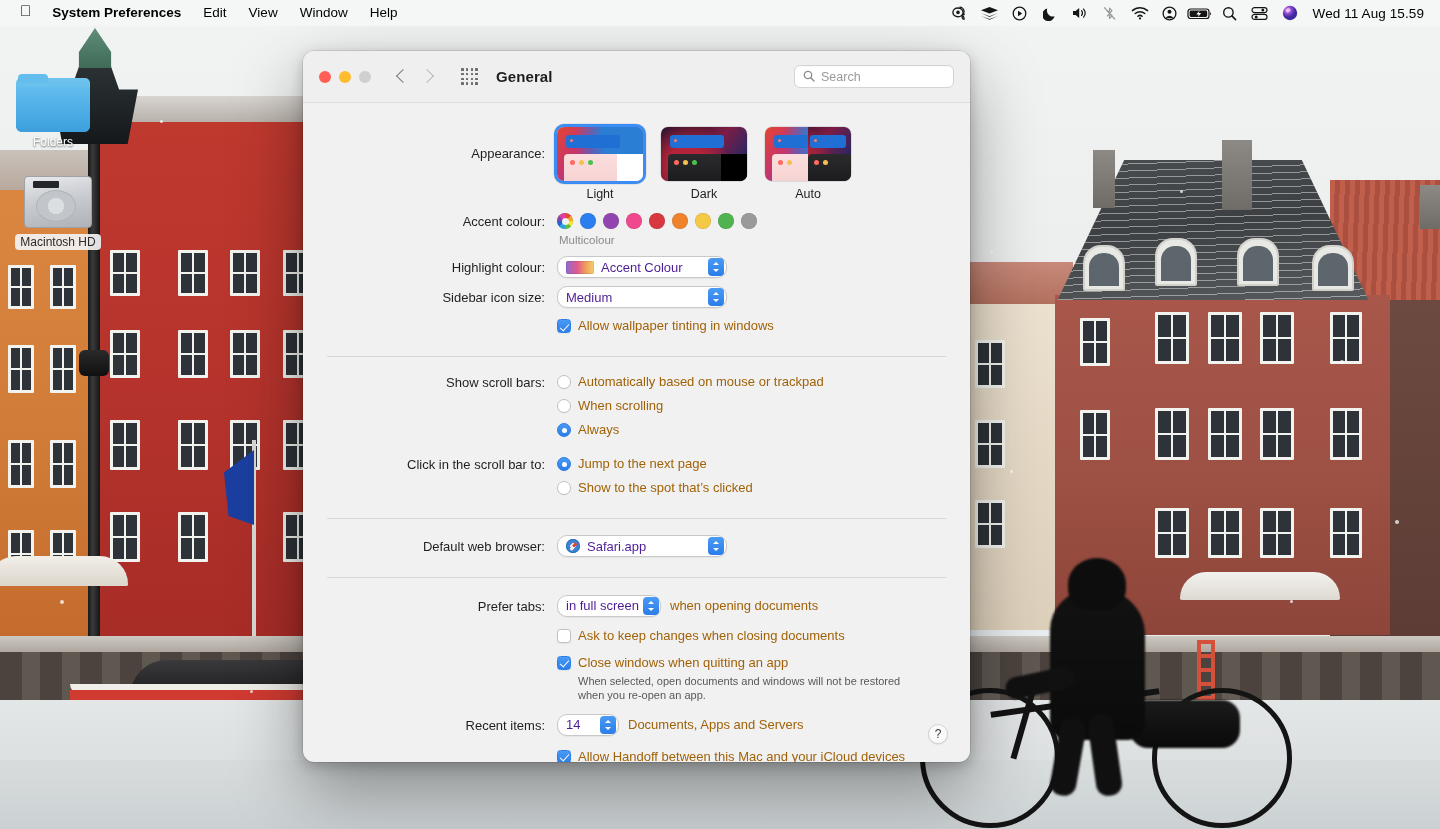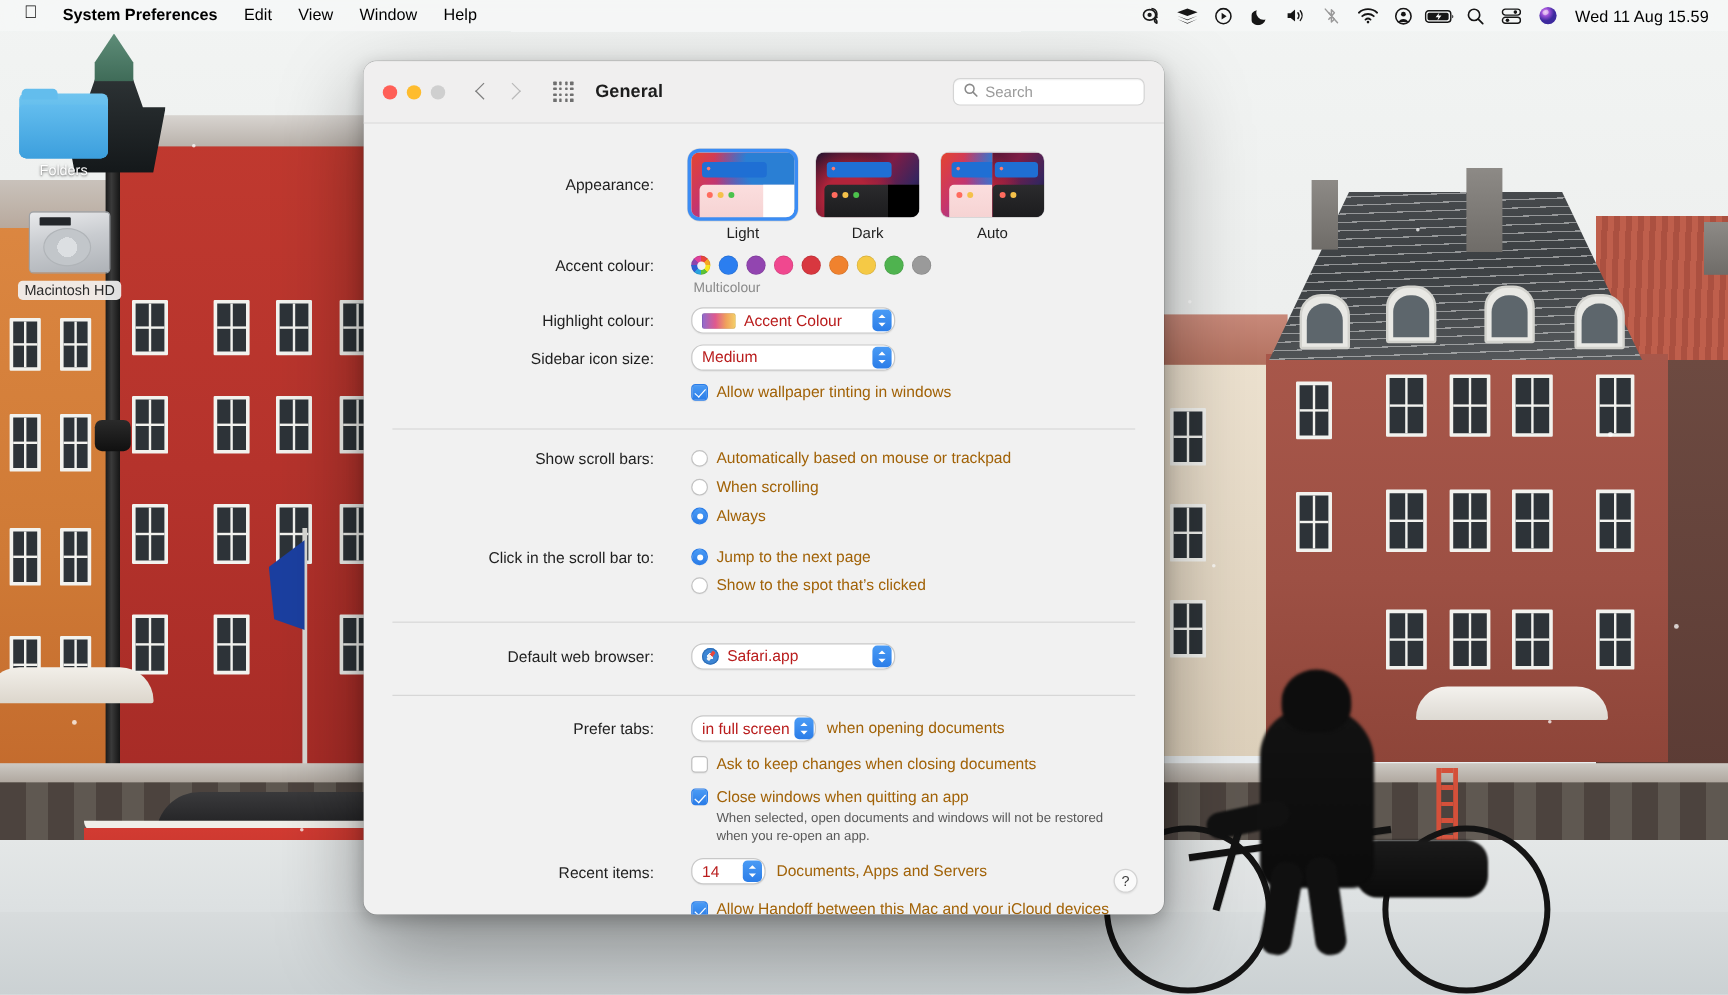--- a/index.html
+++ b/index.html
@@ -323,21 +323,21 @@
     box-shadow: inset 0 1px 1px rgba(0,0,0,.03);
   }
   .searchbox input {
     border: none; outline: none; background: transparent;
     font-size: 12.5px; color: #222; width: 100%; font-family: inherit;
   }
   .searchbox input::placeholder { color: #9a9a9a; }
 
   .content { padding: 0 0 0 0; position: relative; height: 659px; }
 
-  .row { display: flex; align-items: flex-start; margin-bottom: 0; gap: 19px; }
+  .row { display: flex; align-items: flex-start; margin-bottom: 0; }
   .lbl {
     width: 254px; text-align: right; padding-right: 12px;
     font-size: 13px; color: #1f1f1f; line-height: 18px;
   }
   .ctl { flex: 1; }
 
   .sep { height: .5px; background: #d7d7d7; margin: 0 24px; }
 
   
   .appearance-row { padding-top: 24px; display: flex; }
@@ -397,21 +397,21 @@
     border-radius:50%; background:#f1f1f1;
   }
   .multi-caption { font-size: 11.5px; color: #8a8a8a; margin-top: 5px; margin-left: 2px; }
 
   
   .popup {
     height: 22px; border-radius: 10px; background: #fff;
     border: .5px solid #c8c8c8;
     box-shadow: 0 1px 1px rgba(0,0,0,.05);
     display: inline-flex; align-items: center; padding: 0 2px 0 8px;
-    font-size: 13px; color: #b91c1c; position: relative;
+    font-size: 13px; color: #4c1d95; position: relative;
   }
   .popup .txt { padding-right: 8px; white-space: nowrap; }
   .stepper-btn {
     width: 16px; height: 18px; border-radius: 4px;
     background: linear-gradient(180deg,#4a9bf5 0%, #2b7de8 100%);
     margin-left: auto; position: relative; flex: none;
   }
   .stepper-btn::before, .stepper-btn::after {
     content:''; position:absolute; left: 50%; transform: translateX(-50%);
     border-left: 3.2px solid transparent; border-right: 3.2px solid transparent;

